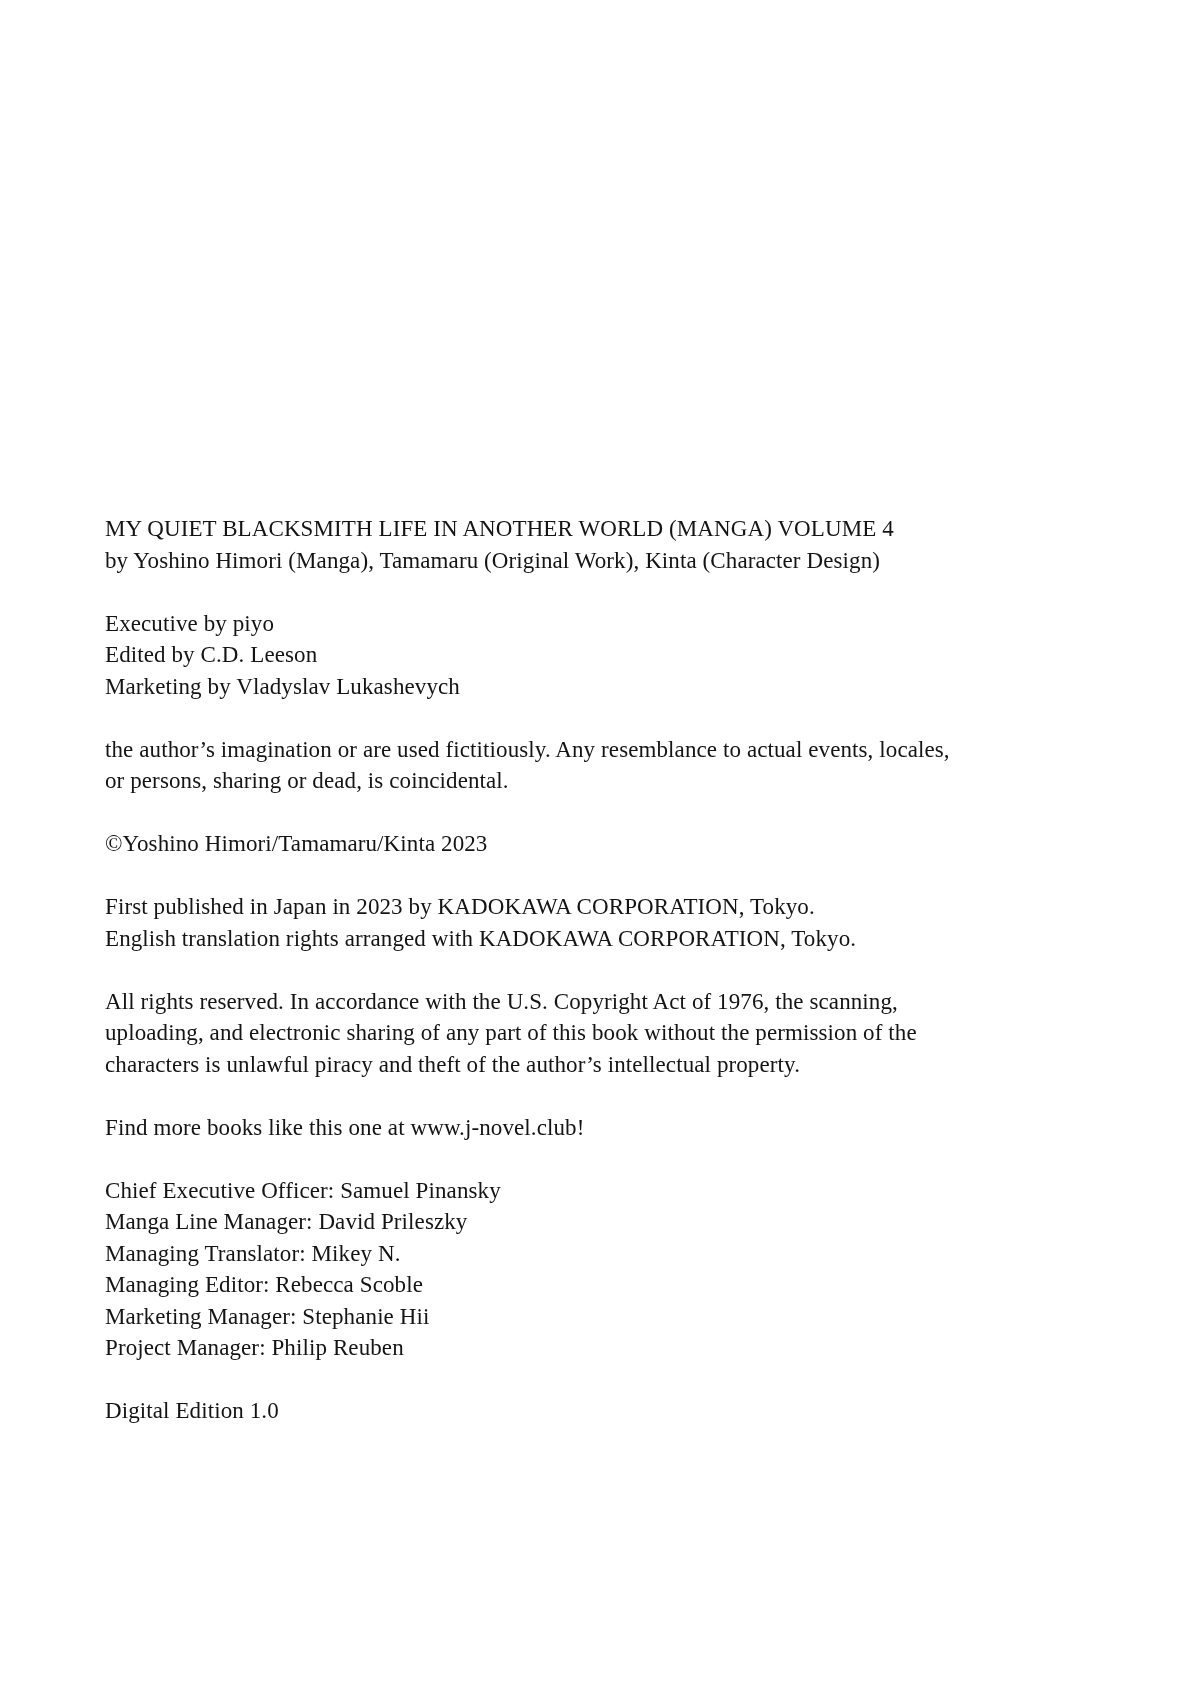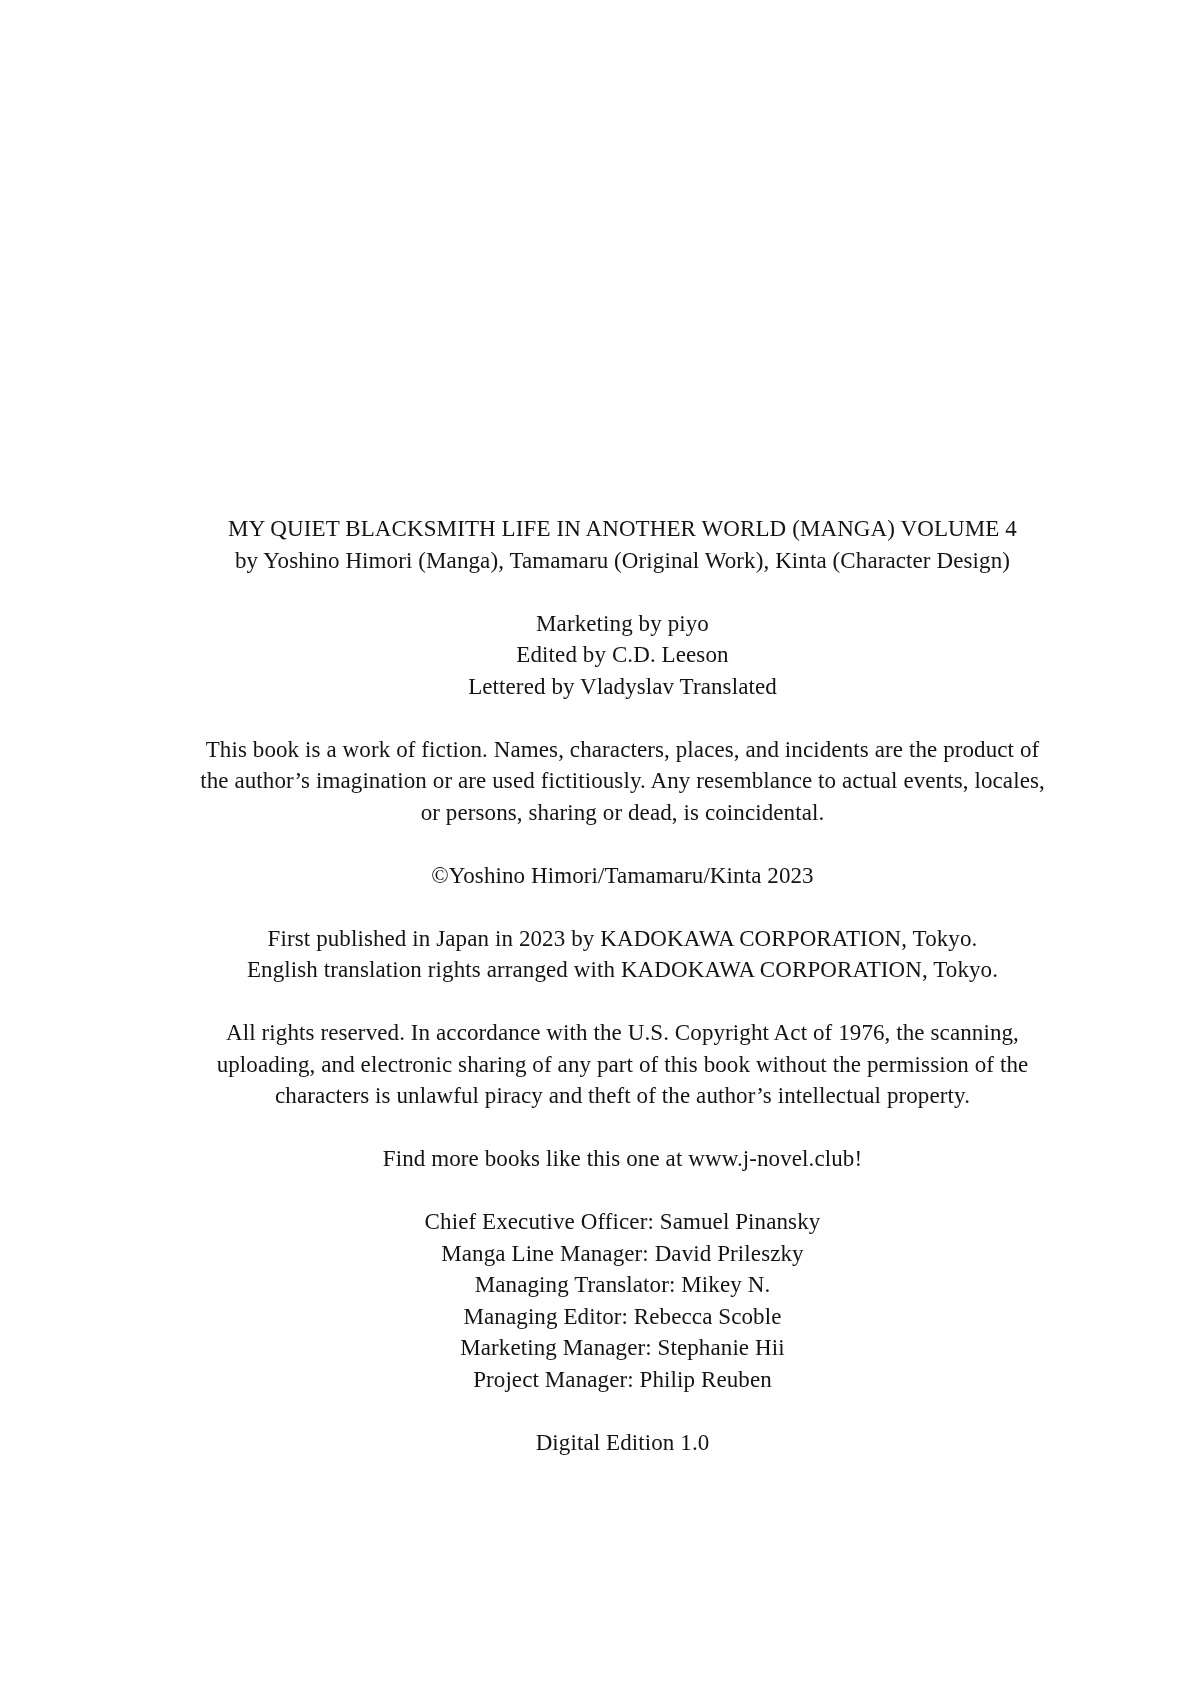--- a/index.html
+++ b/index.html
@@ -19,41 +19,39 @@
     padding: 513px 60px 0 105px;
   }
   .block {
     margin: 0 0 31.5px 0;
   }
   .line {
     font-size: 23px;
     line-height: 31.5px;
     white-space: nowrap;
     letter-spacing: 0.1px;
-    text-align: center;
   }
 </style>
 </head>
 <body>
 
 <div class="page">
 
   <div class="block">
     <div class="line">MY QUIET BLACKSMITH LIFE IN ANOTHER WORLD (MANGA) VOLUME 4</div>
     <div class="line">by Yoshino Himori (Manga), Tamamaru (Original Work), Kinta (Character Design)</div>
   </div>
 
   <div class="block">
-    <div class="line">Marketing by piyo</div>
+    <div class="line">Executive by piyo</div>
     <div class="line">Edited by C.D. Leeson</div>
-    <div class="line">Lettered by Vladyslav Translated</div>
+    <div class="line">Marketing by Vladyslav Lukashevych</div>
   </div>
 
   <div class="block">
-    <div class="line">This book is a work of fiction. Names, characters, places, and incidents are the product of</div>
     <div class="line">the author’s imagination or are used fictitiously. Any resemblance to actual events, locales,</div>
     <div class="line">or persons, sharing or dead, is coincidental.</div>
   </div>
 
   <div class="block">
     <div class="line">©Yoshino Himori/Tamamaru/Kinta 2023</div>
   </div>
 
   <div class="block">
     <div class="line">First published in Japan in 2023 by KADOKAWA CORPORATION, Tokyo.</div>

